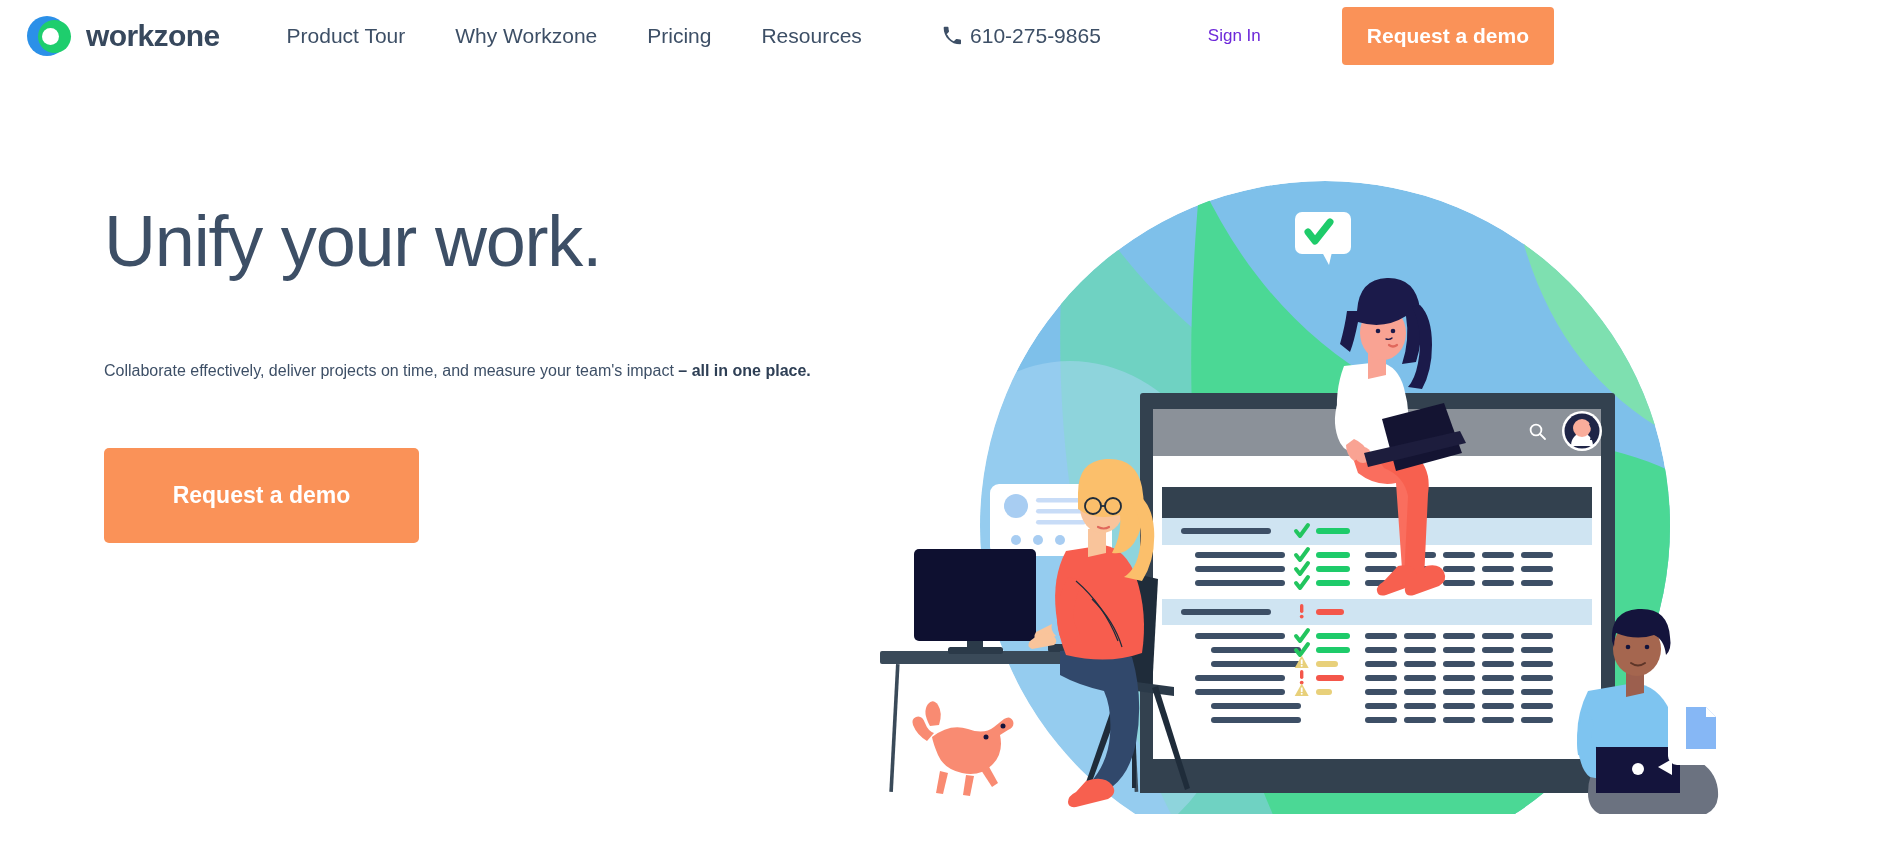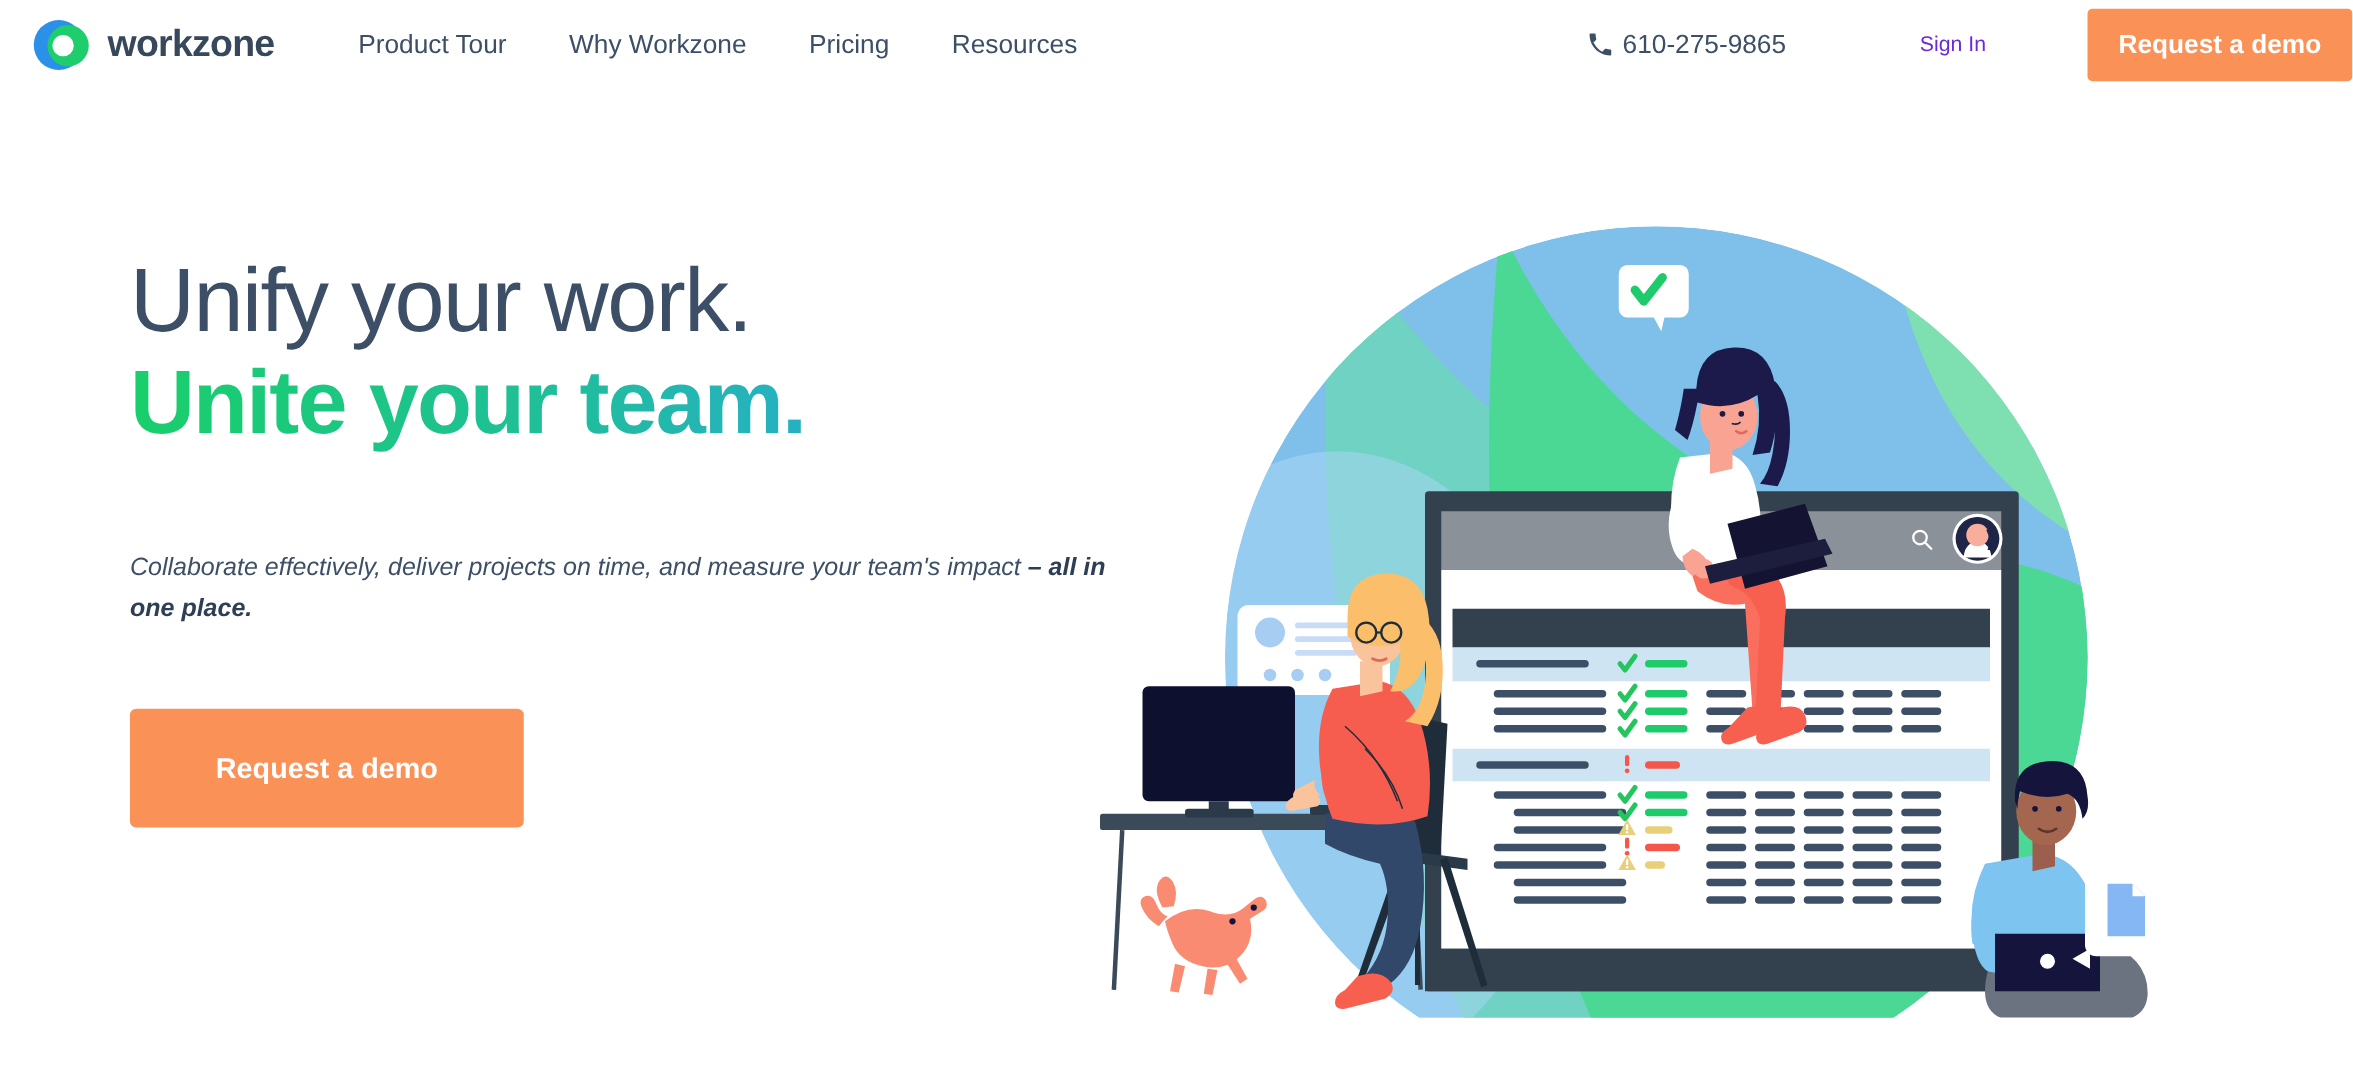--- a/index.html
+++ b/index.html
@@ -11,21 +11,21 @@
     overflow: hidden;
   }
 
   
   .header {
     position: relative;
     height: 71px;
     display: flex;
     align-items: center;
     background: #ffffff;
-    width: 1882px;
+    width: 1554px;
   }
   .brand {
     display: flex;
     align-items: center;
     margin-left: 27px;
     gap: 13px;
     cursor: pointer;
   }
   .logo-mark {
     position: relative;
@@ -133,25 +133,24 @@
     font-weight: bold;
     background: linear-gradient(90deg, #18cf6a 0%, #1fbf96 38%, #26b0c4 65%, #2e90e0 100%);
     -webkit-background-clip: text;
     background-clip: text;
     color: transparent;
     -webkit-text-fill-color: transparent;
     letter-spacing: -1.5px;
   }
   .subhead {
     margin-top: 76px;
-    font-size: 20px;
+    font-size: 16px;
     line-height: 1.62;
     color: #3d4f66;
     max-width: 790px;
-    font-style: italic;
   }
   .subhead b { font-weight: bold; color: #2e3f55; }
   .btn-demo-hero {
     margin-top: 64px;
     background: #fa9258;
     color: #ffffff;
     font-size: 23px;
     font-weight: bold;
     border: none;
     width: 315px;
@@ -204,21 +203,20 @@
     <a class="signin">Sign In</a>
     <button class="btn-demo-nav">Request a demo</button>
   </div>
 </header>
 
 <section class="hero">
 
   <div class="hero-left">
     <h1 class="headline">
       <span>Unify your work.</span>
-      <span class="headline-2">Unite your team.</span>
     </h1>
     <p class="subhead">
       <span>Collaborate effectively, deliver projects on time, and measure your team's impact </span><b>– all in one place.</b>
     </p>
     <button class="btn-demo-hero">Request a demo</button>
   </div>
 
   <div class="illustration">
     <svg viewBox="0 0 920 690" xmlns="http://www.w3.org/2000/svg">
       <defs>

